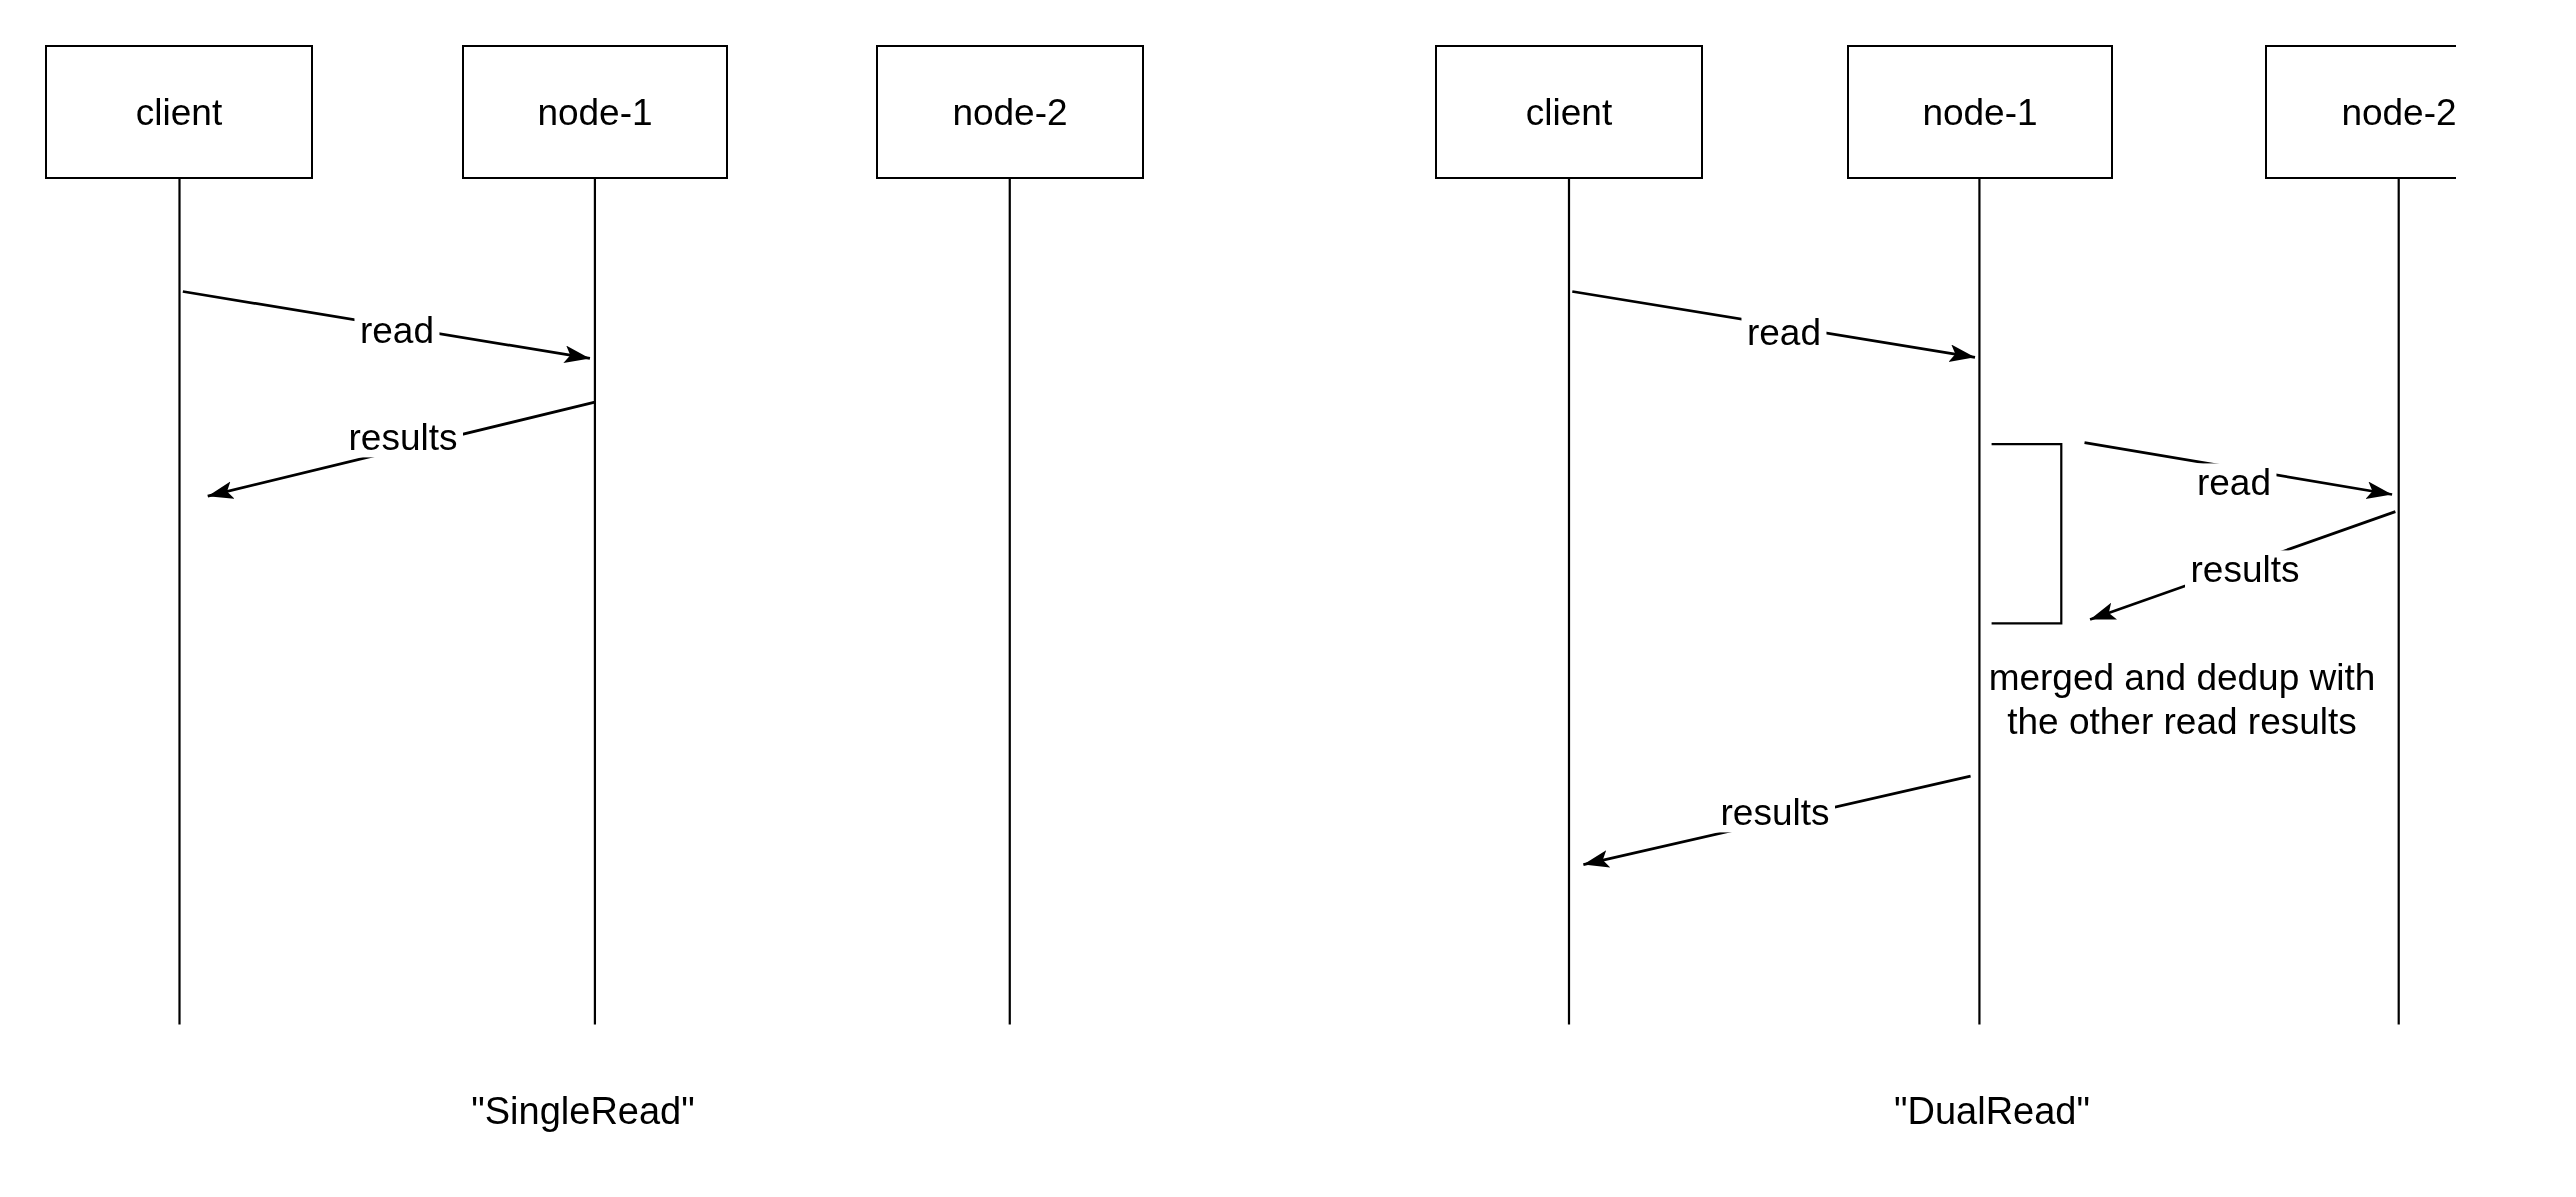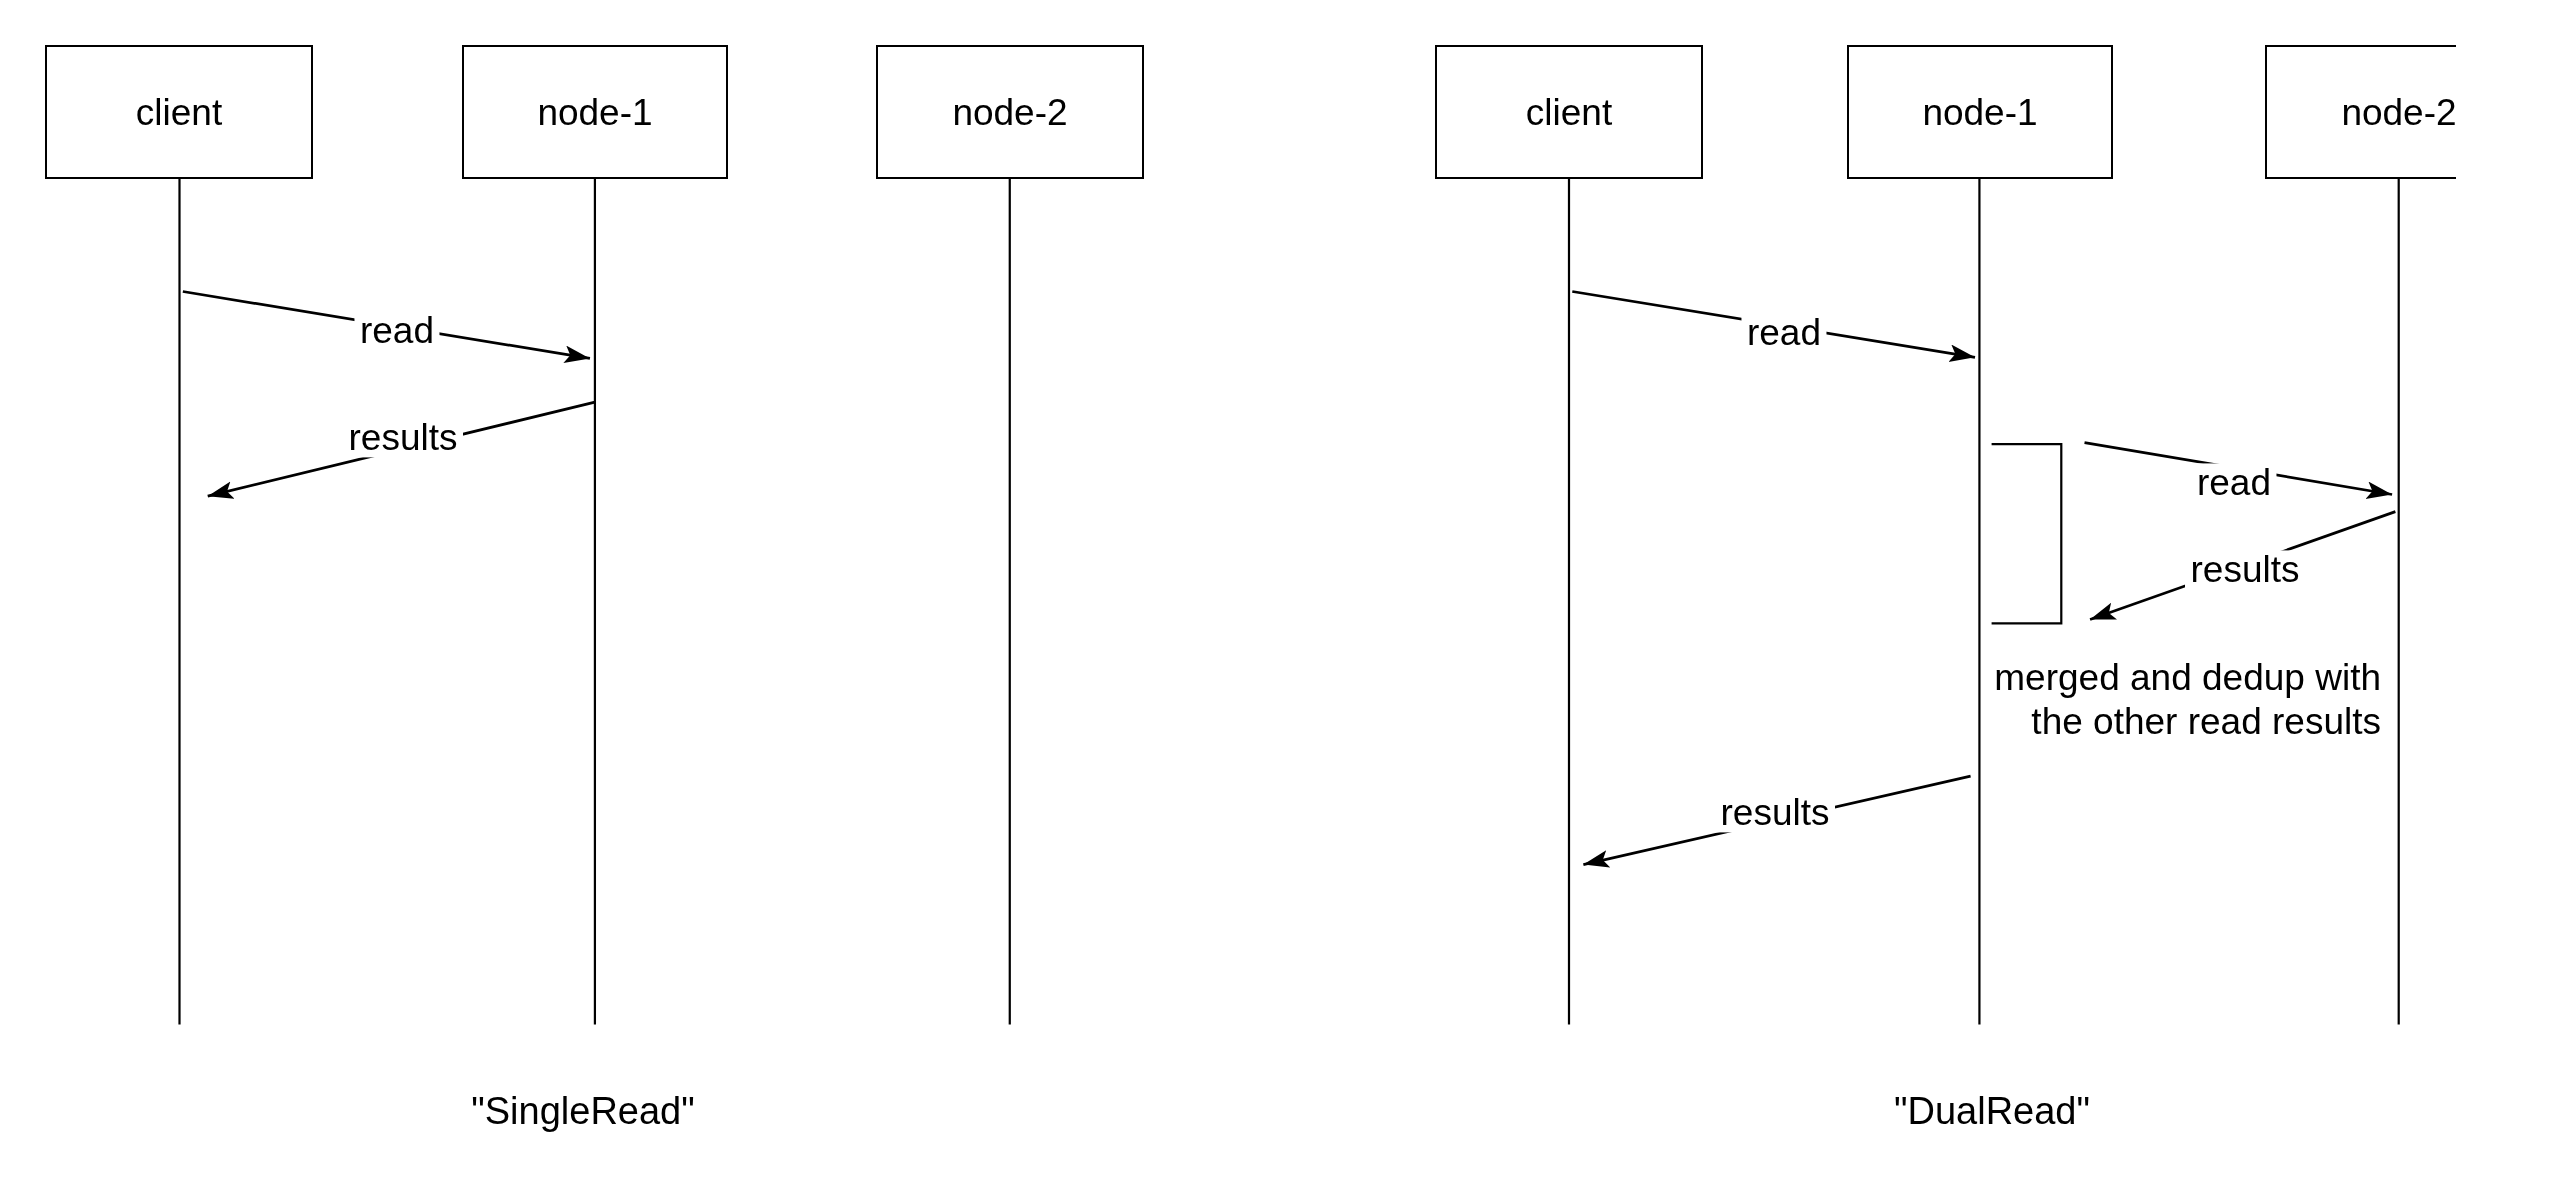--- a/index.html
+++ b/index.html
@@ -42,21 +42,21 @@
     background: #ffffff;
     padding: 1.1px 5.5px;
     font-size: 37px;
     line-height: 1;
     white-space: nowrap;
   }
   .note-text {
     position: absolute;
     font-size: 37px;
     line-height: 1.18;
-    text-align: right;
+    text-align: center;
   }
   .caption {
     position: absolute;
     transform: translate(-50%, -50%);
     font-size: 38px;
     line-height: 1;
     white-space: nowrap;
     text-align: center;
   }
 </style>

